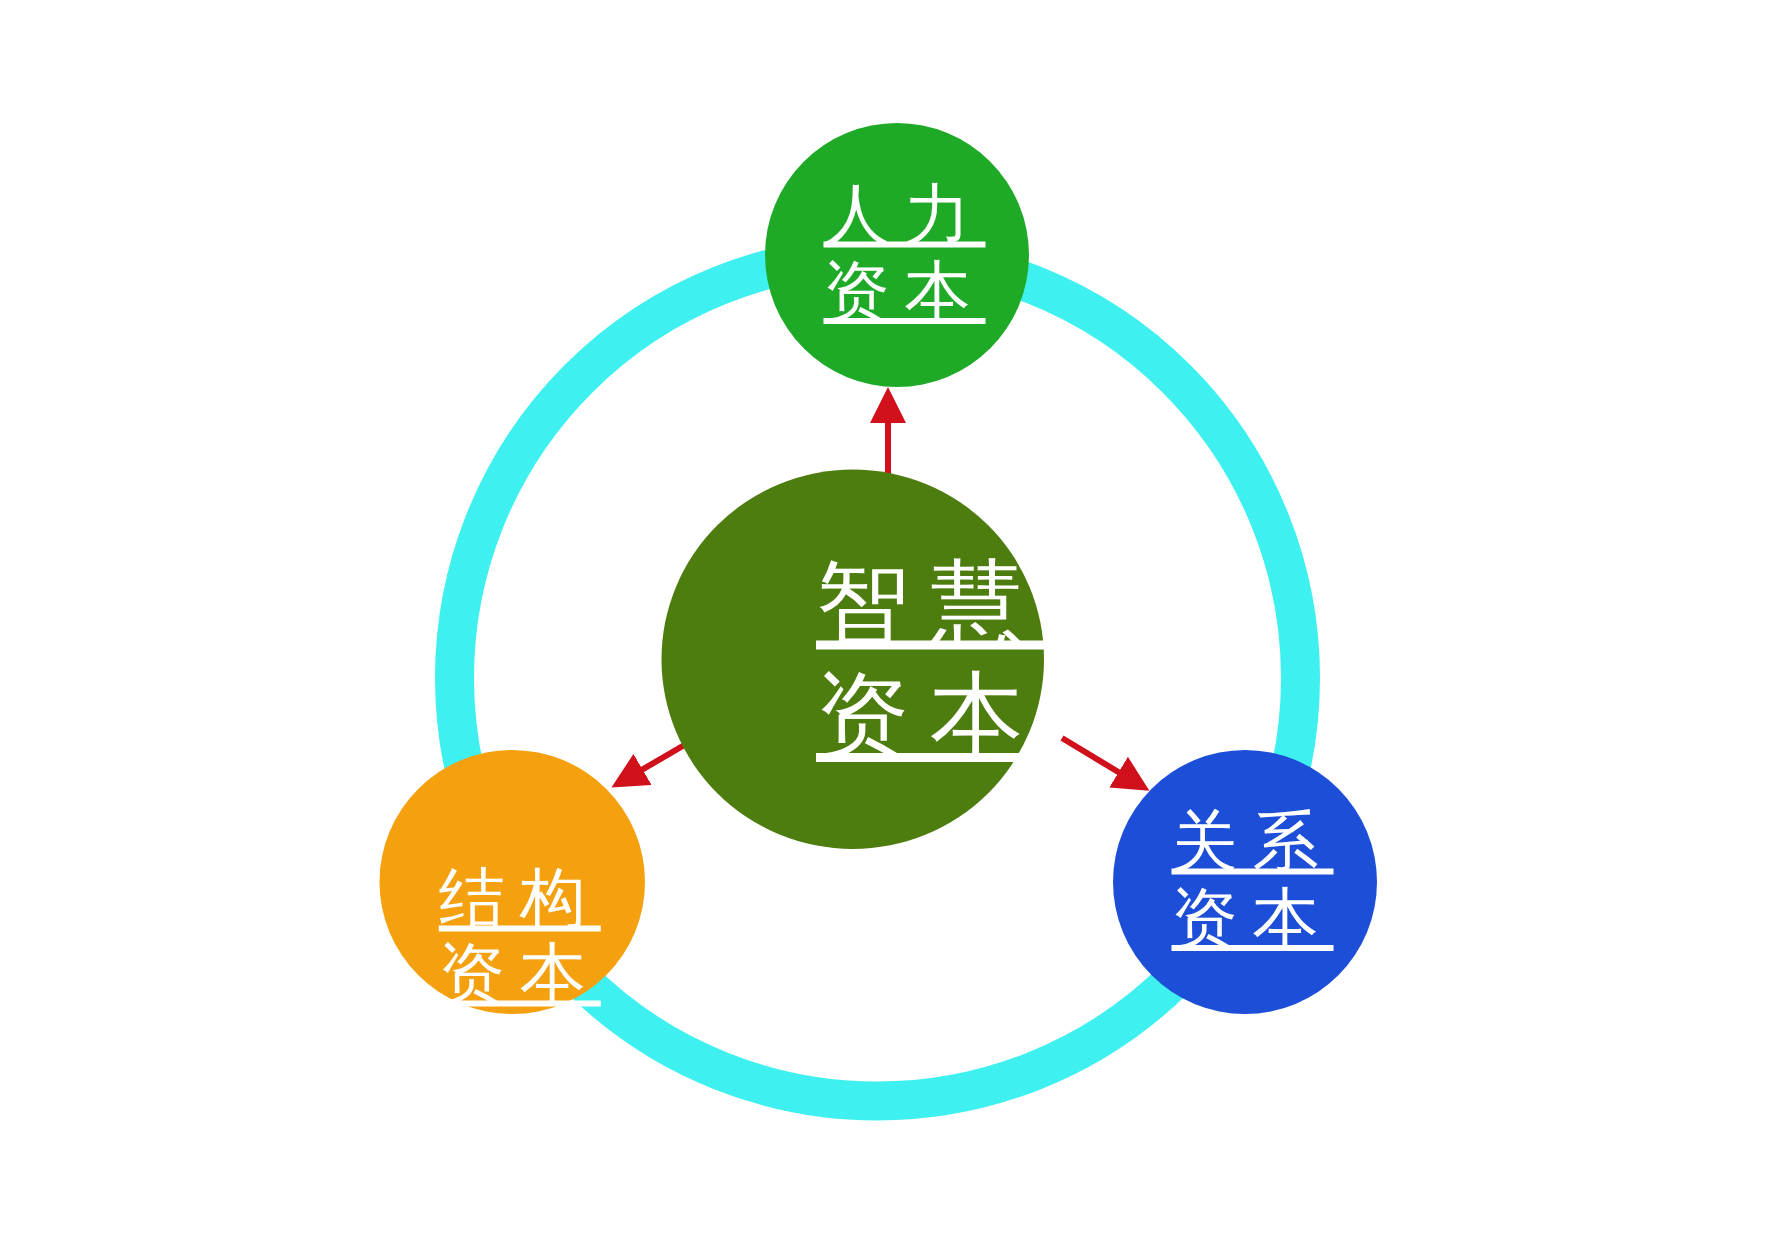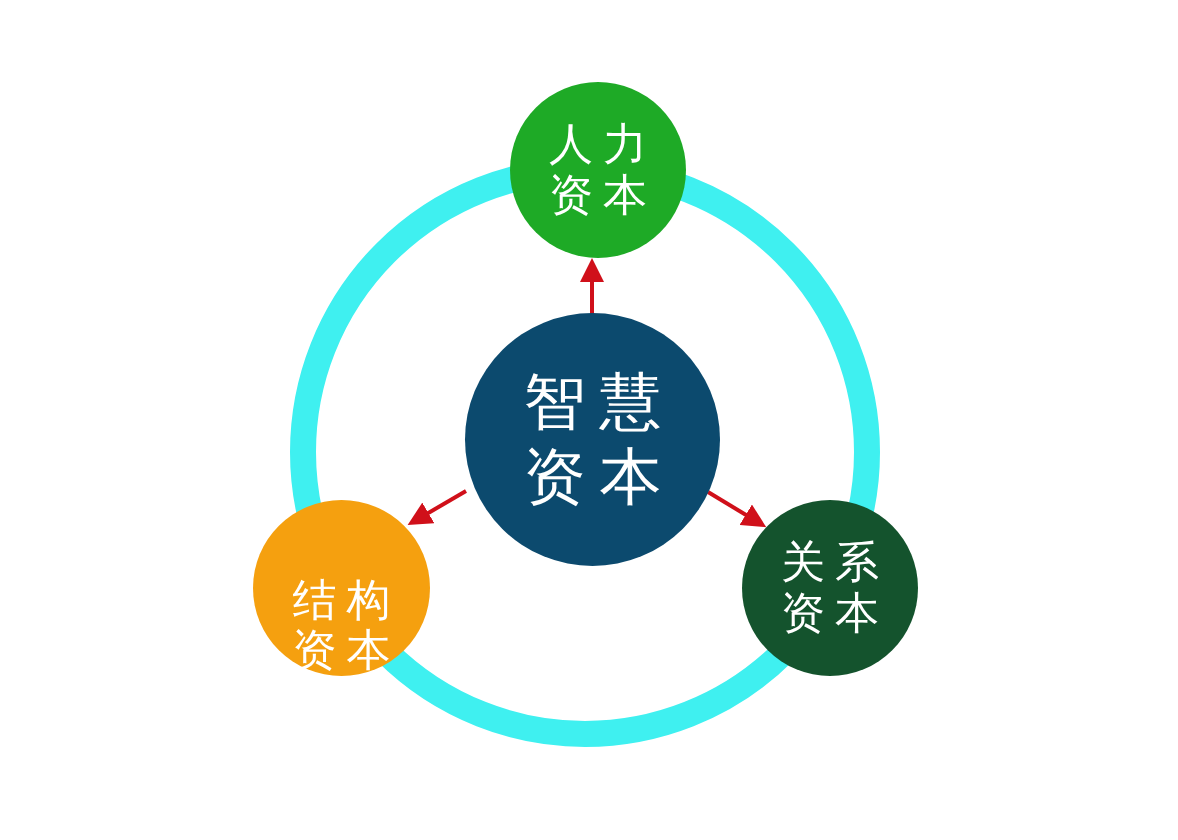--- a/index.html
+++ b/index.html
@@ -2,21 +2,21 @@
 <html><head>
 <meta charset="utf-8">
 <style>
   html, body { margin:0; padding:0; background:#ffffff; }
   body { width:1178px; height:840px; position:relative; overflow:hidden;
          font-family: "DejaVu Serif", "Liberation Serif", serif; }
   .stage { position:absolute; left:0; top:0; width:1178px; height:840px; }
   .ring { position:absolute; border-radius:50%; box-sizing:border-box; }
   .node { position:absolute; border-radius:50%; display:flex; align-items:center;
           justify-content:center; flex-direction:column; color:#ffffff; text-align:center; }
-  .node .line { display:block; letter-spacing:10px; padding-left:10px; line-height:1.15; }
+  .node .line { display:block; letter-spacing:10px; padding-left:10px; line-height:1.15;text-decoration:underline; }
   .small .line { font-size:44px; }
   .big .line { font-size:62px; letter-spacing:14px; padding-left:14px; line-height:1.2; }
   svg.arrows { position:absolute; left:0; top:0; }
 </style>
 </head>
 <body>
 
 <div class="stage">
 
   <div class="ring" style="left:290px; top:157px; width:590px; height:590px; border:26px solid #3ff0f0;"></div>
@@ -30,28 +30,28 @@
     <line x1="592" y1="316" x2="592" y2="270" stroke="#d0101a" stroke-width="4" marker-end="url(#ah)"></line>
     <line x1="466" y1="491" x2="418" y2="519" stroke="#d0101a" stroke-width="4" marker-end="url(#ah)"></line>
     <line x1="708" y1="492" x2="756" y2="521" stroke="#d0101a" stroke-width="4" marker-end="url(#ah)"></line>
   </svg>
 
   <div class="node small" style="left:510px; top:82px; width:176px; height:176px; background:#1eaa26;">
     <span class="line">人力</span>
     <span class="line">资本</span>
   </div>
 
-  <div class="node big" style="left:465px; top:313px; width:255px; height:253px; background:#0c4a6e;">
+  <div class="node big" style="left:441px; top:313px; width:255px; height:253px; background:#4d7c0f;align-items:flex-end;">
     <span class="line">智慧</span>
     <span class="line">资本</span>
   </div>
 
   <div class="node small" style="left:253px; top:500px; width:177px; height:176px; background:#f5a00f;justify-content:flex-end;">
     <span class="line">结构</span>
     <span class="line">资本</span>
   </div>
 
-  <div class="node small" style="left:742px; top:500px; width:176px; height:176px; background:#14532d;justify-content:center;">
+  <div class="node small" style="left:742px; top:500px; width:176px; height:176px; background:#1d4ed8;justify-content:center;">
     <span class="line">关系</span>
     <span class="line">资本</span>
   </div>
 
 </div>
 
 </body></html>

